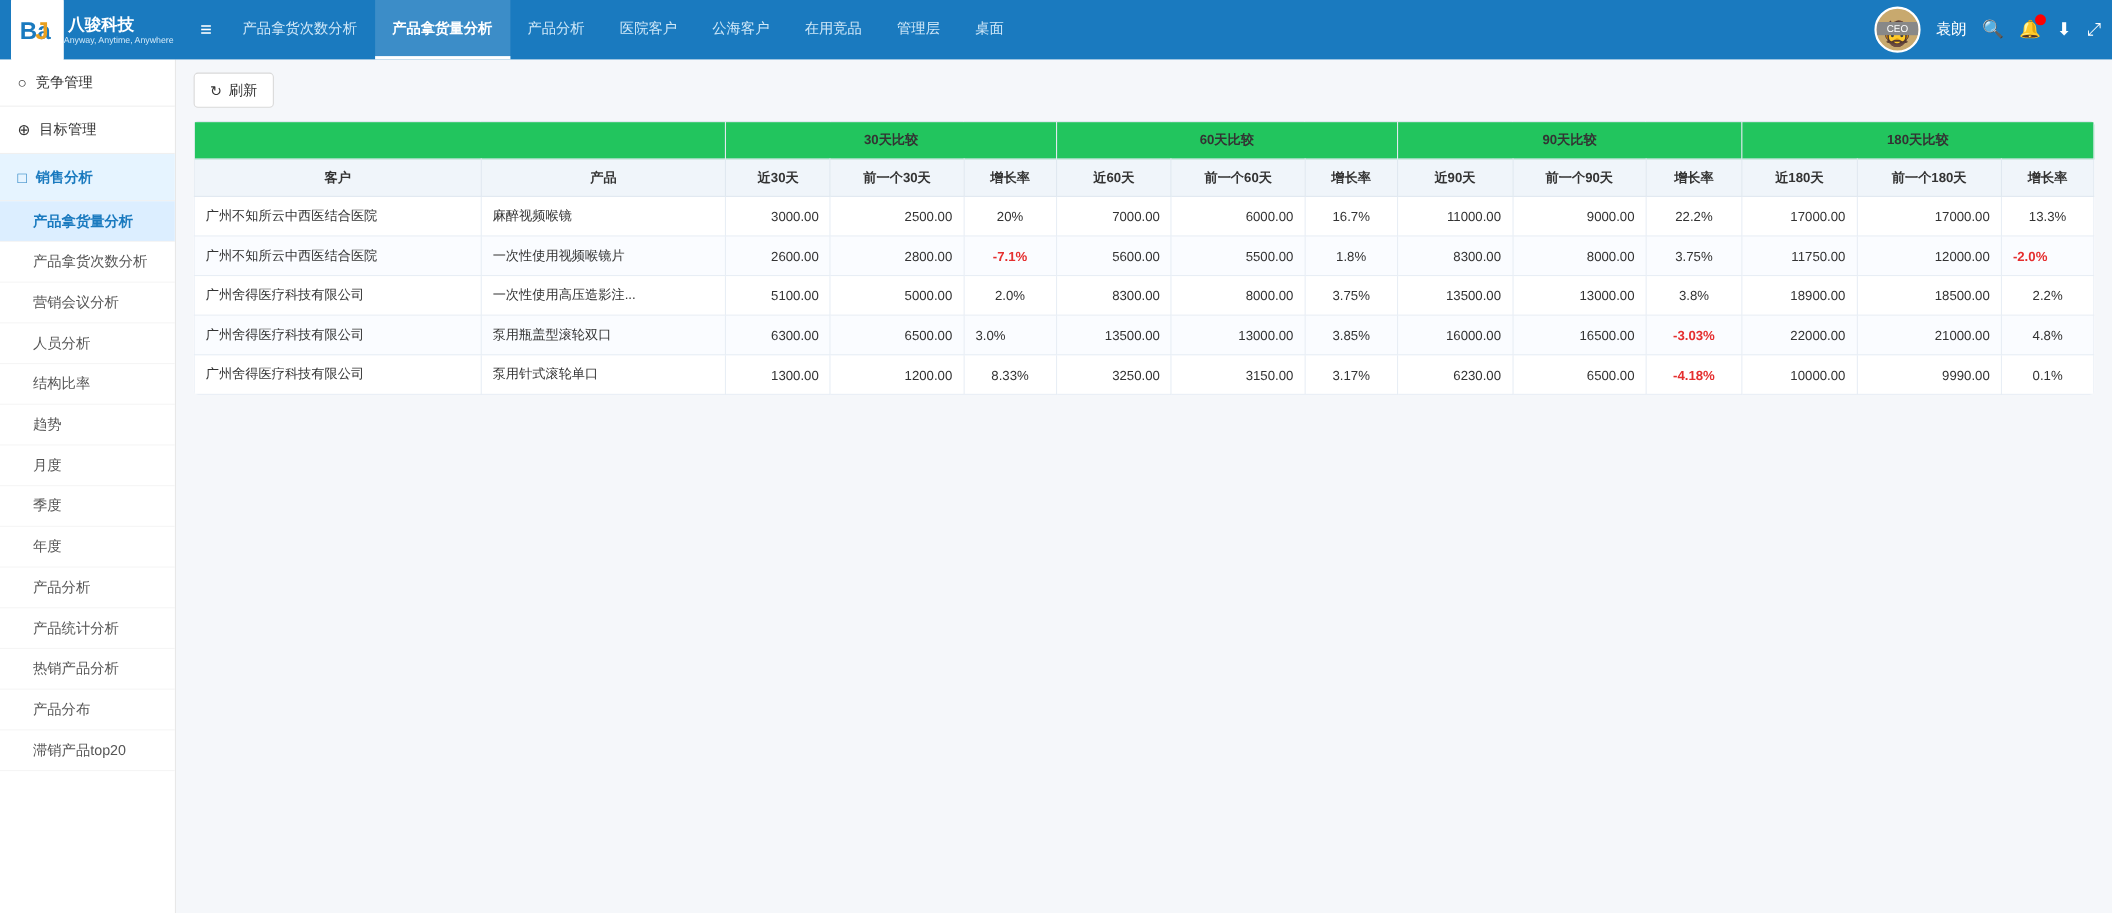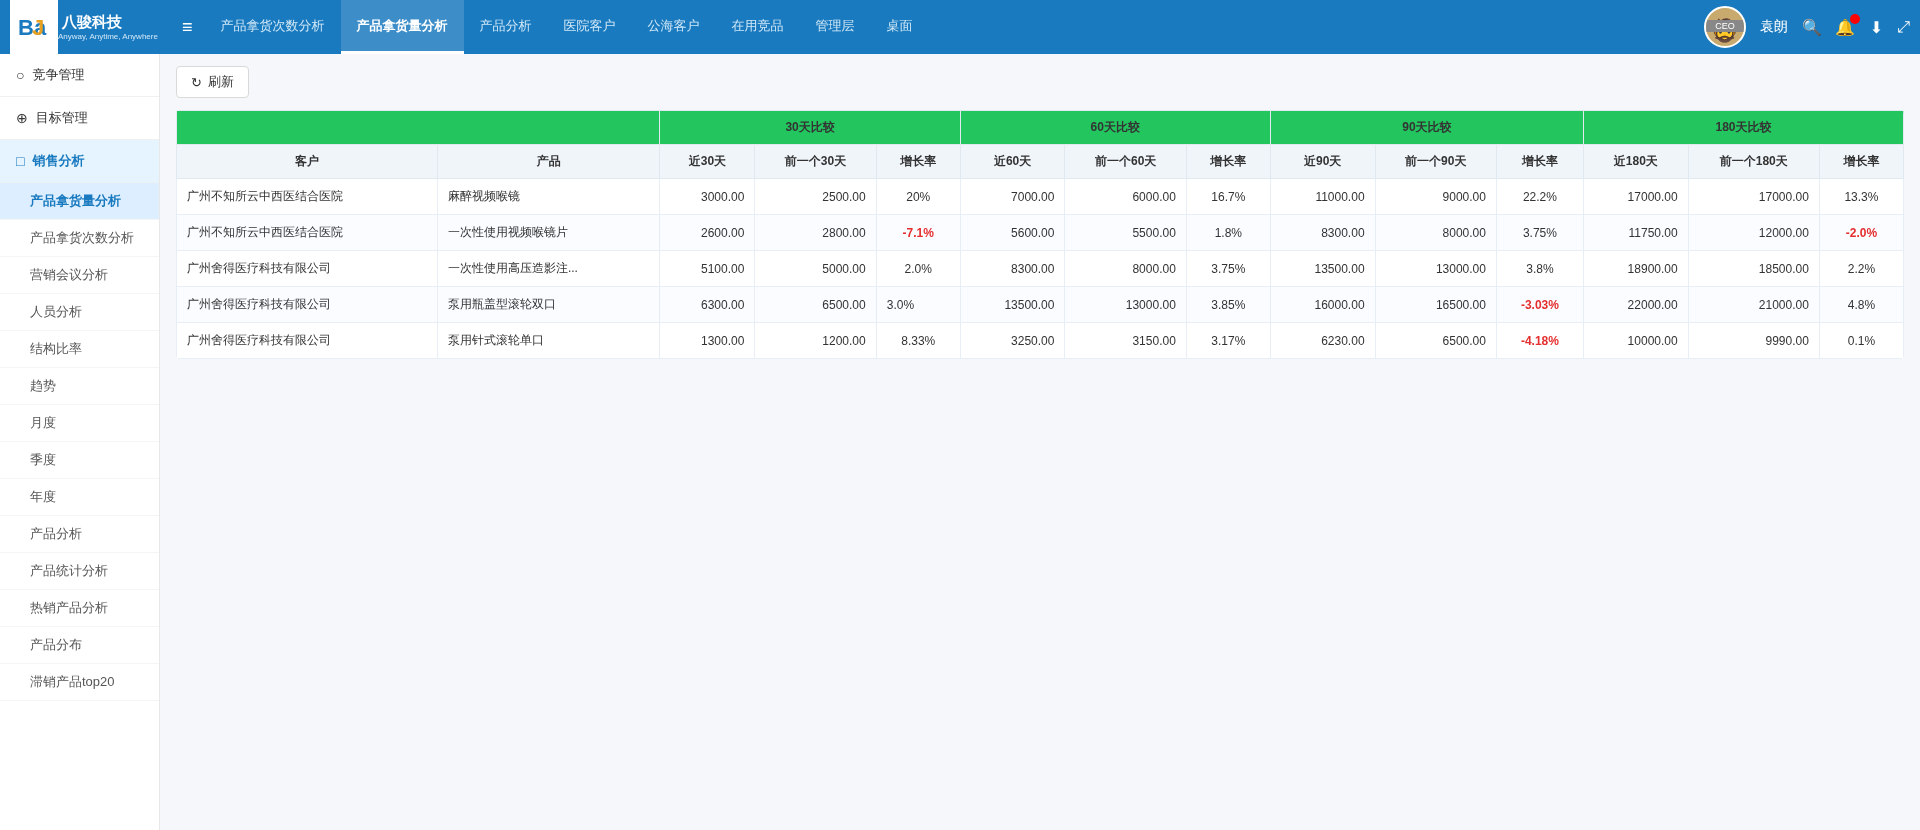--- a/index.html
+++ b/index.html
@@ -328,21 +328,21 @@
               <td style="text-align: right;">2800.00</td>
               <td class="text-red" style="text-align: center;">-7.1%</td>
               <td style="text-align: right;">5600.00</td>
               <td style="text-align: right;">5500.00</td>
               <td style="text-align: center;">1.8%</td>
               <td style="text-align: right;">8300.00</td>
               <td style="text-align: right;">8000.00</td>
               <td style="text-align: center;">3.75%</td>
               <td style="text-align: right;">11750.00</td>
               <td style="text-align: right;">12000.00</td>
-              <td class="text-red" style="text-align: center;">-2.0%</td>
+              <td class="text-red" style="">-2.0%</td>
             </tr>
             <tr>
               <td style="text-align: left;">广州舍得医疗科技有限公司</td>
               <td style="text-align: left;">一次性使用高压造影注...</td>
               <td style="text-align: right;">5100.00</td>
               <td style="text-align: right;">5000.00</td>
               <td style="text-align: center;">2.0%</td>
               <td style="text-align: right;">8300.00</td>
               <td style="text-align: right;">8000.00</td>
               <td style="text-align: center;">3.75%</td>

